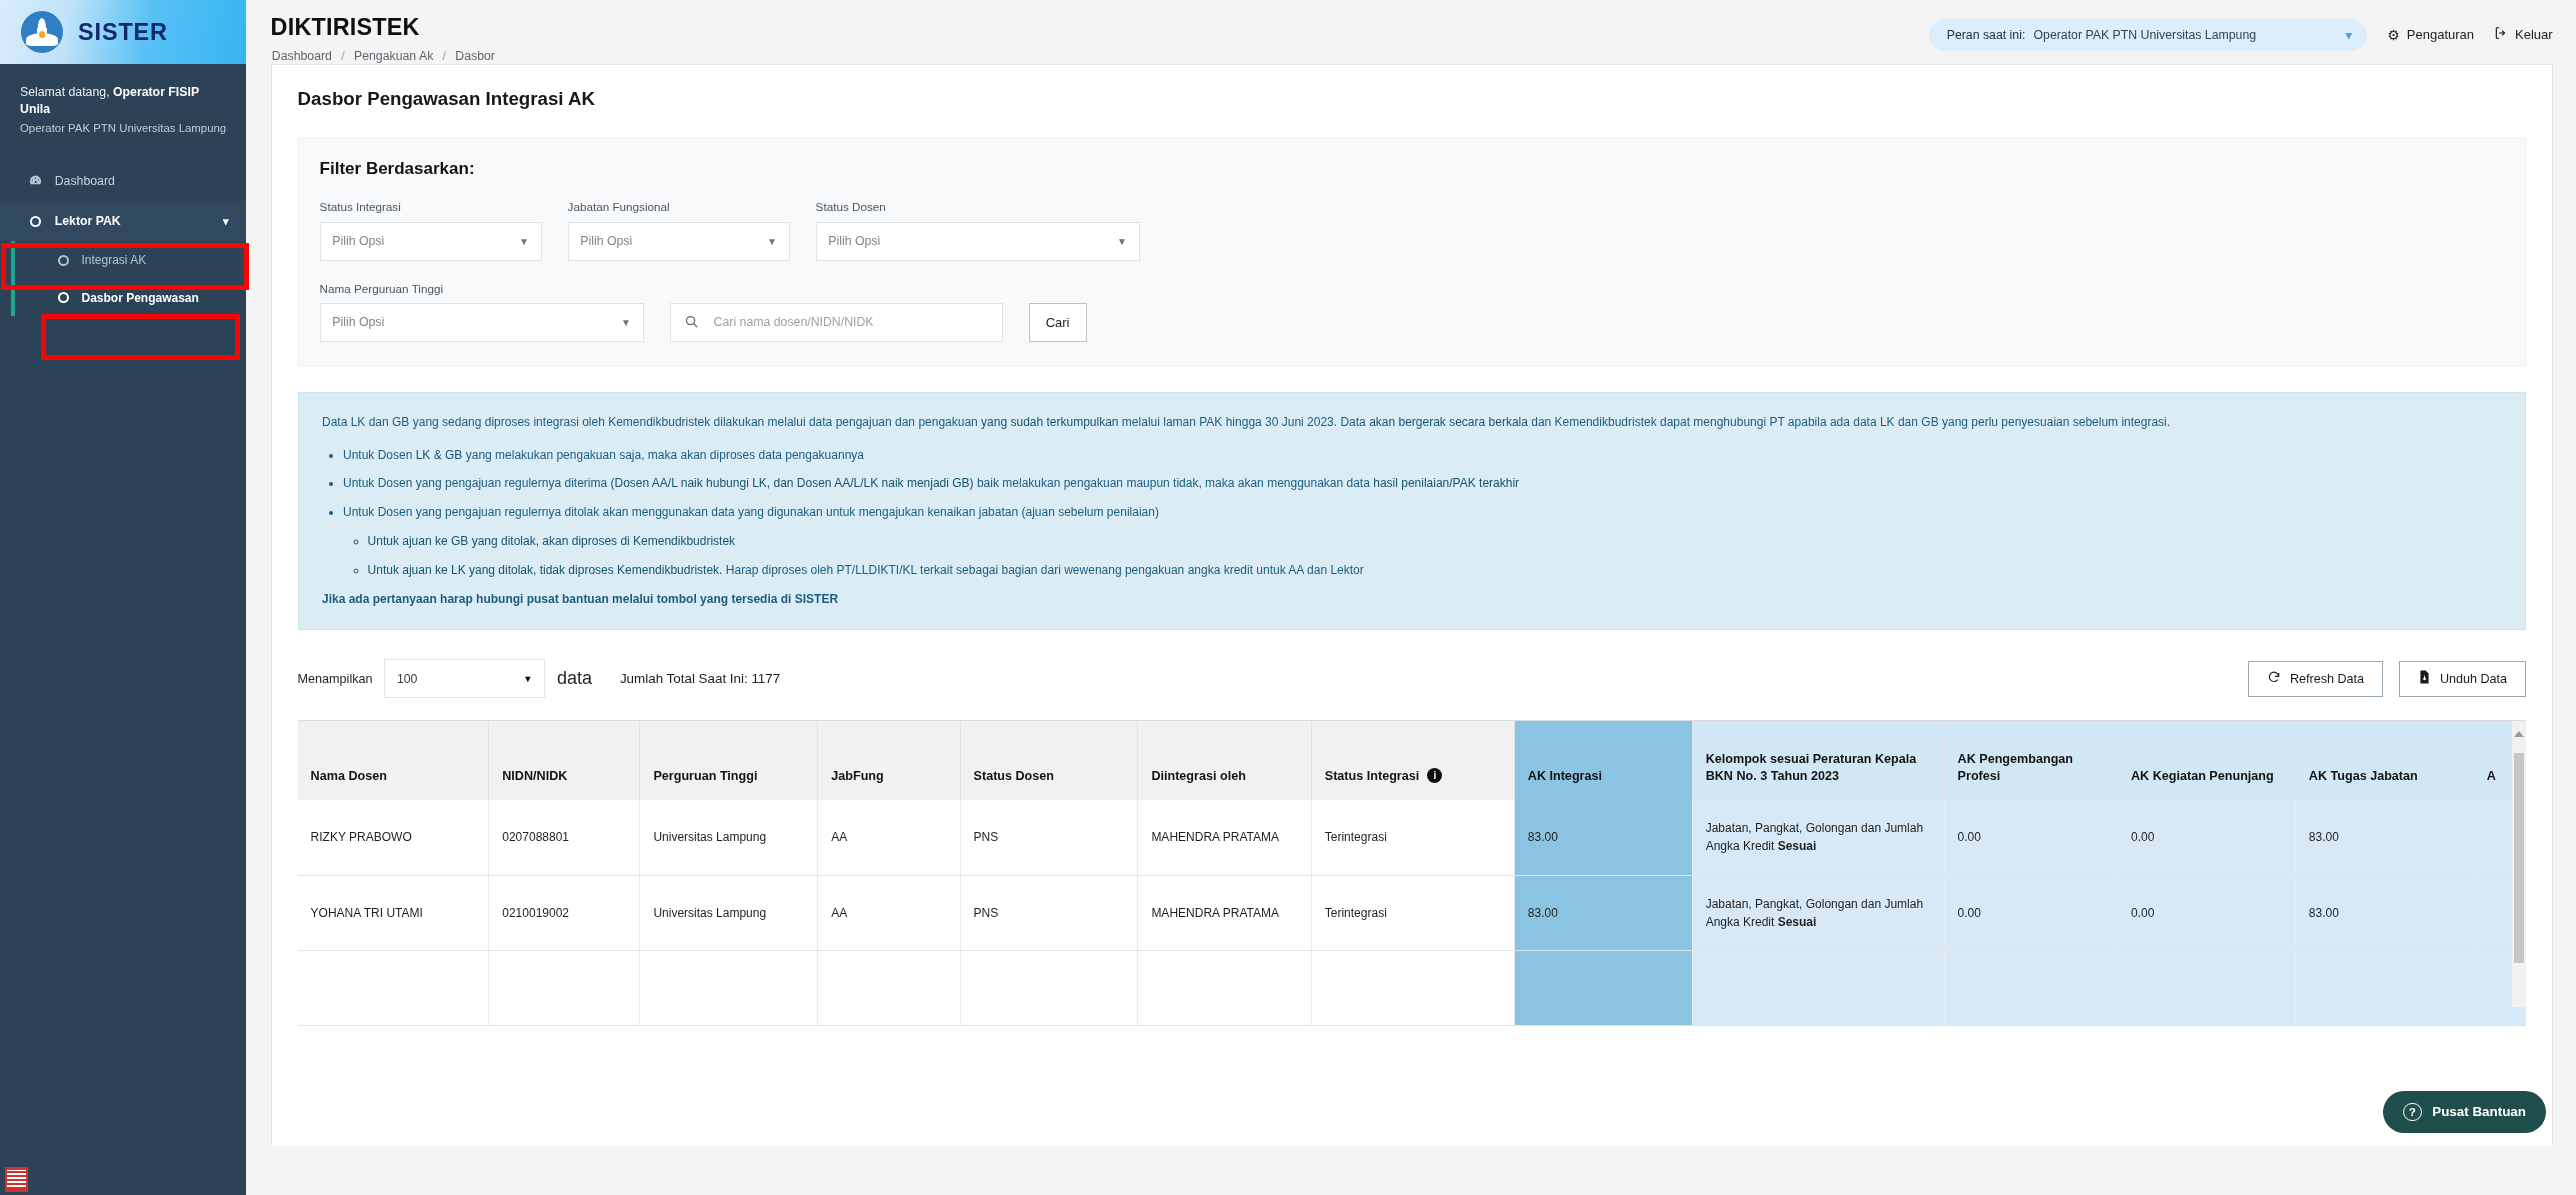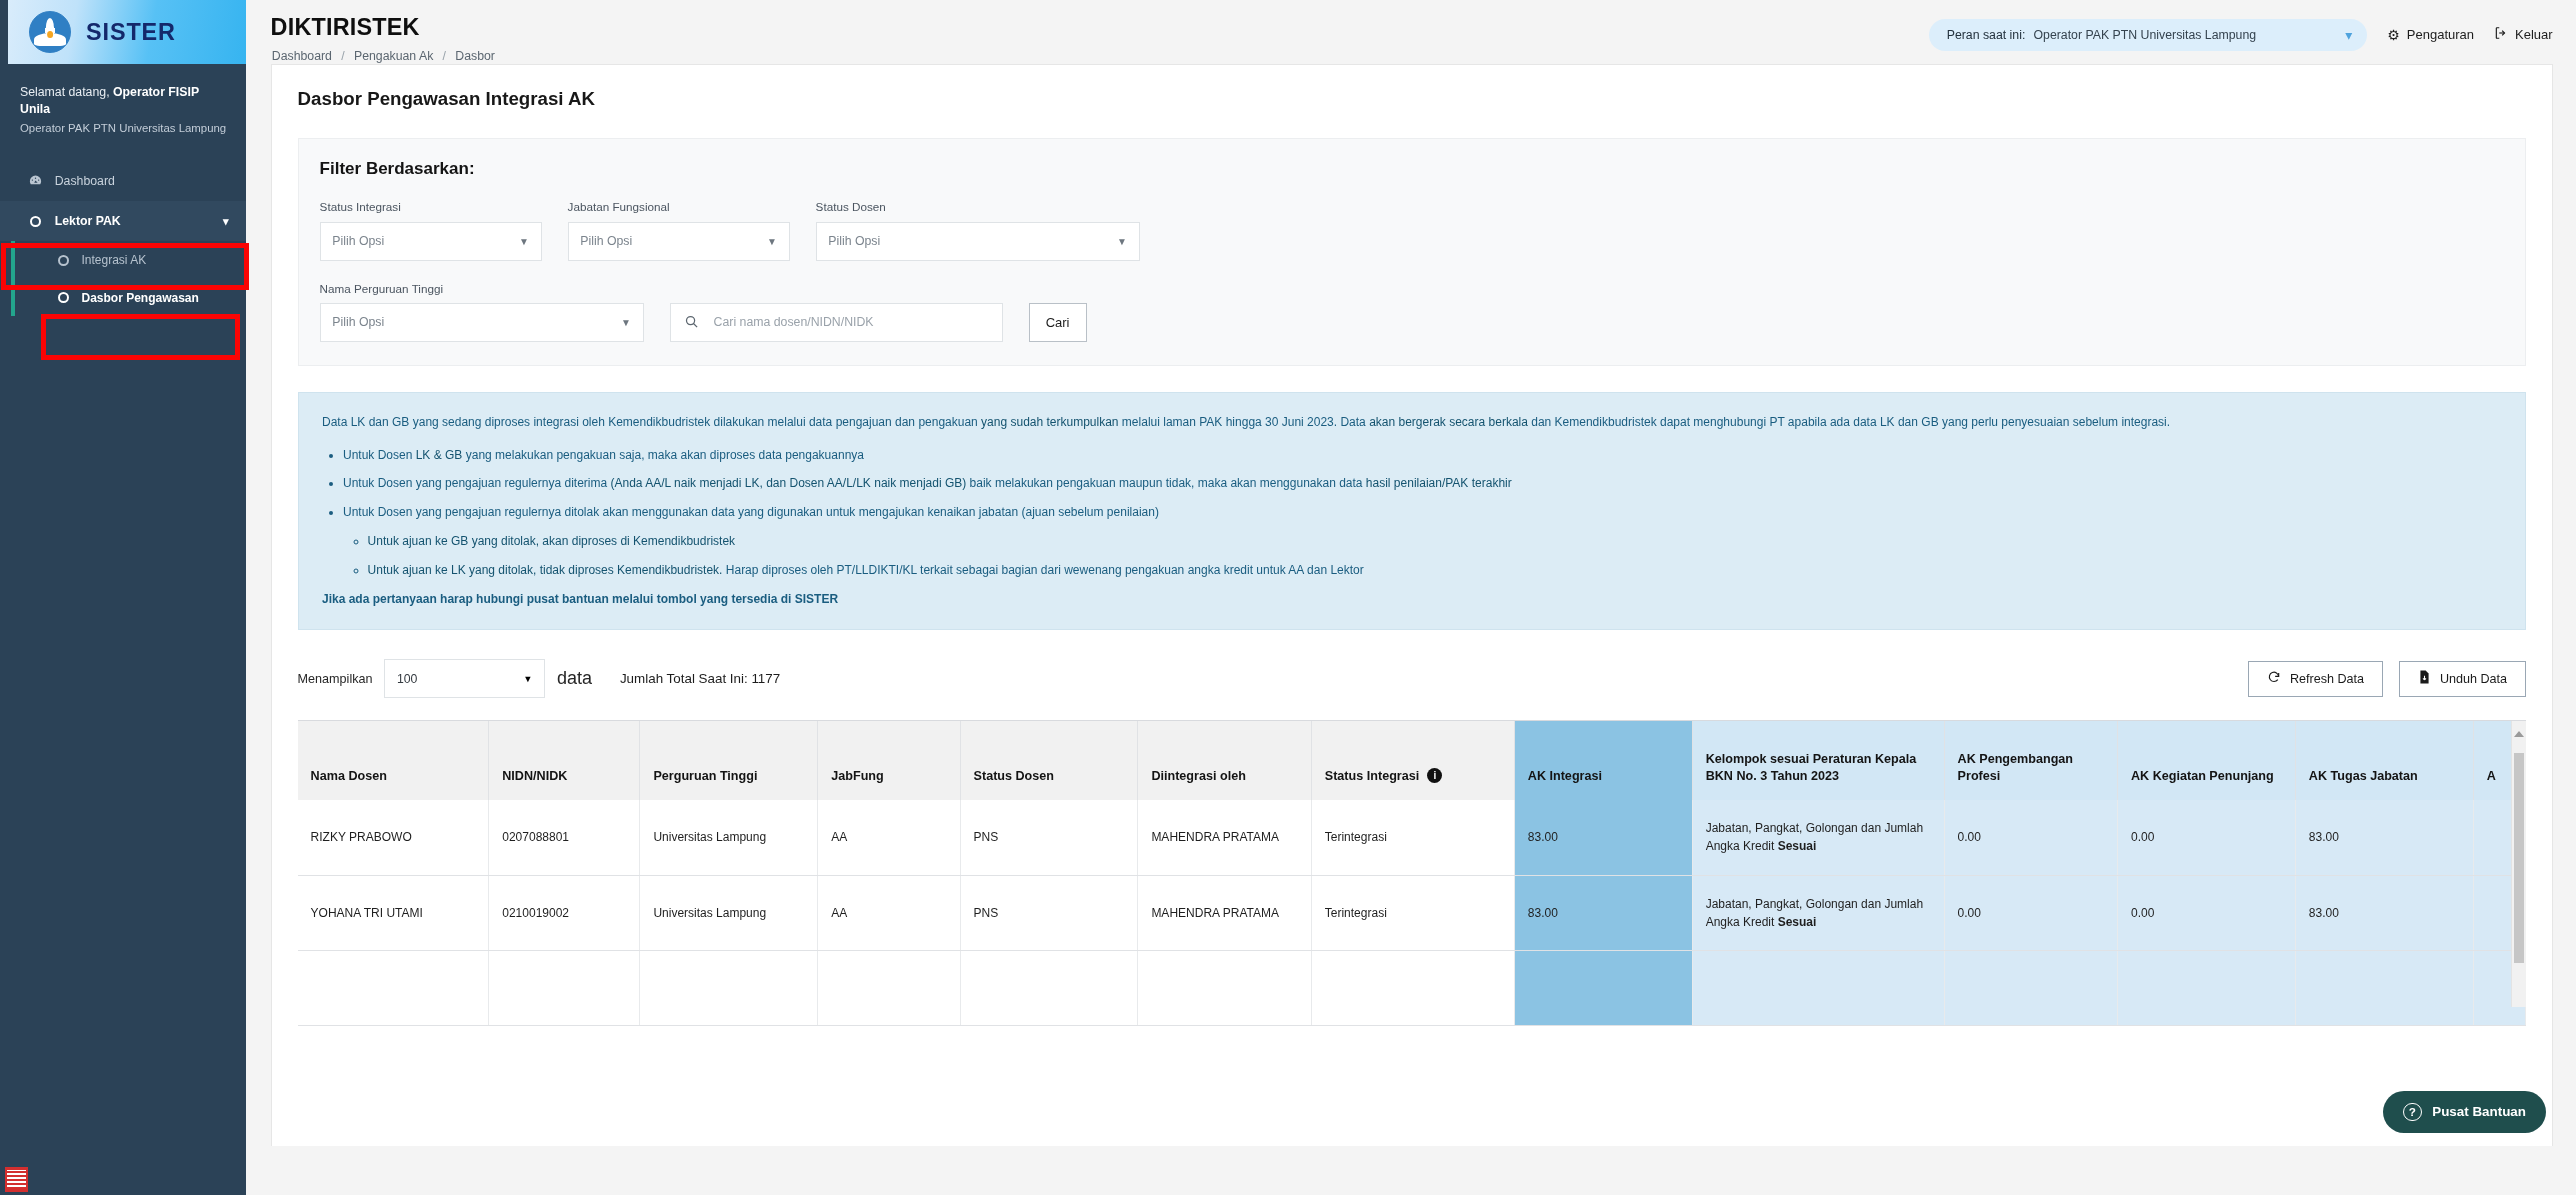--- a/index.html
+++ b/index.html
@@ -14,21 +14,21 @@
   
   .sidebar {
     width: 246px; min-width: 246px; height: 1195px;
     background: #2b4257;
     position: relative;
     z-index: 5;
   }
   .brand {
     height: 64px;
     background: linear-gradient(100deg, #d9ecfb 0%, #bfe2fa 28%, #57c1f5 60%, #36b4f0 100%);
-    display: flex; align-items: center; padding-left: 21px; gap: 15px; margin-left: 8px;
+    display: flex; align-items: center; padding-left: 21px; gap: 15px;
   }
   .brand-logo {
     width: 42px; height: 42px; border-radius: 50%;
     background: radial-gradient(circle at 50% 46%, #ffffff 0%, #ffffff 17%, #2f7fc4 18%, #2f7fc4 100%);
     position: relative; flex: 0 0 auto;
     border: 1.8px solid #2f7fc4;
   }
   .brand-logo::before {
     content: ""; position: absolute; left: 50%; top: 16%;
     transform: translateX(-50%);
@@ -394,21 +394,21 @@
 
         <section class="alert">
           <div>
             <span>Data LK dan GB yang sedang diproses integrasi oleh Kemendikbudristek dilakukan melalui data pengajuan dan pengakuan </span><b>yang sudah terkumpulkan</b><span> melalui laman PAK hingga 30 Juni 2023. Data </span><b>akan bergerak secara berkala</b><span> dan Kemendikbudristek dapat menghubungi PT apabila ada data LK dan GB yang perlu penyesuaian sebelum integrasi.</span>
           </div>
           <ul>
             <li>
               <span>Untuk Dosen </span><b>LK &amp; GB</b><span> yang melakukan pengakuan saja, maka akan diproses data pengakuannya</span>
             </li>
             <li>
-              <span>Untuk Dosen yang pengajuan regulernya diterima </span><b>(Anda AA/L naik menjadi LK, dan Dosen AA/L/LK naik menjadi GB)</b><span> baik melakukan pengakuan maupun tidak, maka akan menggunakan data </span><b>hasil penilaian/PAK terakhir</b>
+              <span>Untuk Dosen yang pengajuan regulernya diterima </span><b>(Dosen AA/L naik hubungi LK, dan Dosen AA/L/LK naik menjadi GB)</b><span> baik melakukan pengakuan maupun tidak, maka akan menggunakan data </span><b>hasil penilaian/PAK terakhir</b>
             </li>
             <li>
               <span>Untuk Dosen yang pengajuan regulernya ditolak akan menggunakan data yang digunakan untuk mengajukan kenaikan jabatan (ajuan sebelum penilaian)</span>
               <ul>
                 <li>
                   <b>Untuk ajuan ke GB yang ditolak, akan diproses di Kemendikbudristek</b>
                 </li>
                 <li>
                   <b>Untuk ajuan ke LK yang ditolak, tidak diproses Kemendikbudristek.</b><span> Harap diproses oleh PT/LLDIKTI/KL terkait sebagai bagian dari wewenang pengakuan angka kredit untuk AA dan Lektor</span>
                 </li>

